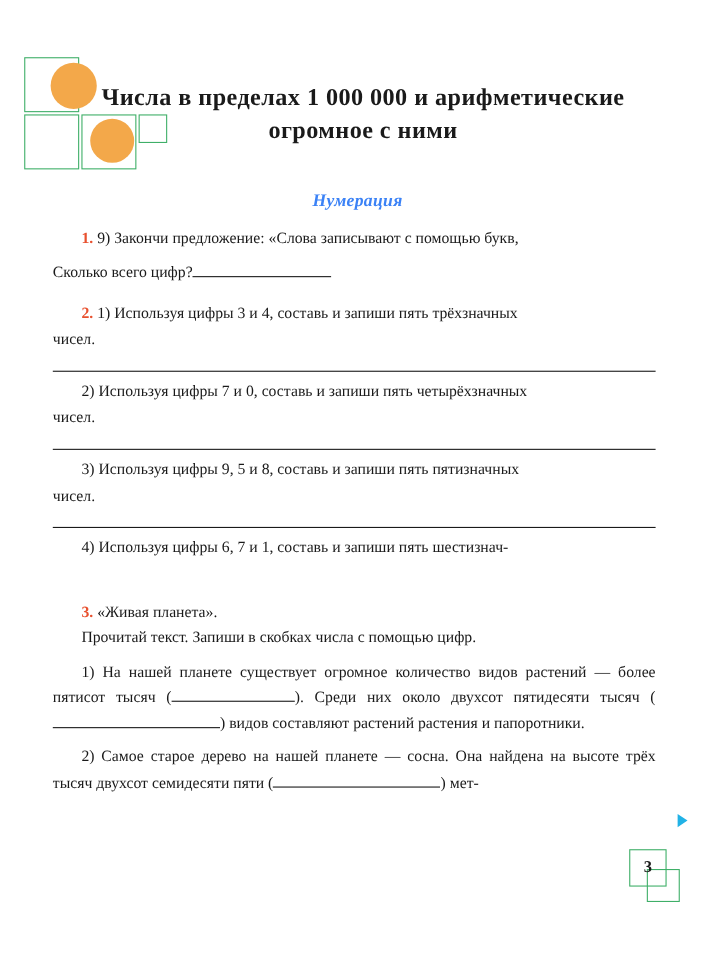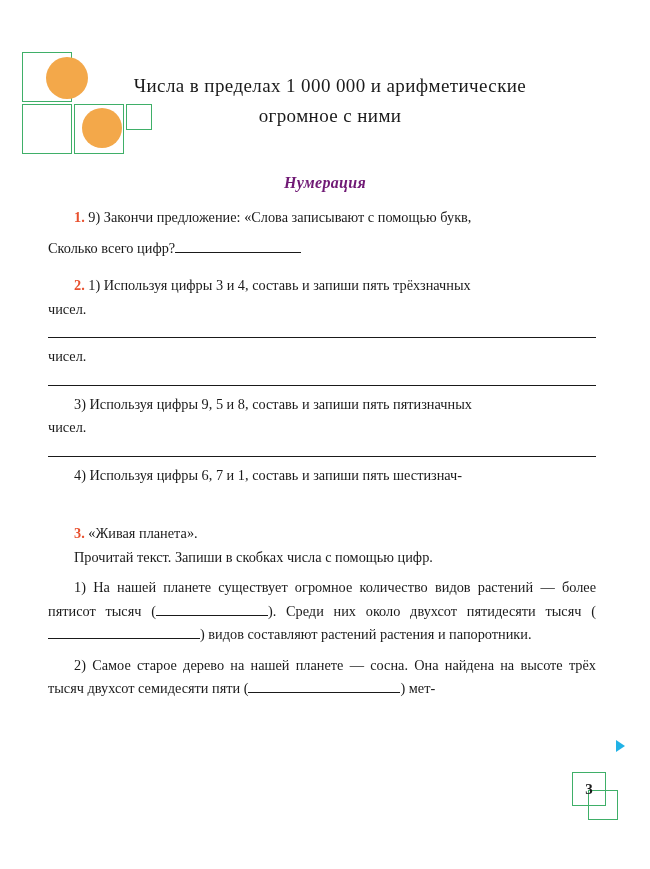--- a/index.html
+++ b/index.html
@@ -47,36 +47,36 @@
   .deco .c1 { left: 24px; top: 5px;  width: 42px; height: 42px; }
   .deco .c2 { left: 60px; top: 56px; width: 40px; height: 40px; }
 
   
   .title {
     position: absolute;
     left: 60px;
     top: 58px;
     width: 540px;
     text-align: center;
-    font-size: 19px;
-    font-weight: normal;
+    font-size: 22px;
+    font-weight: bold;
     line-height: 30px;
     letter-spacing: 0.4px;
     z-index: 3;
   }
   .title .ln2 { display: block; }
 
   
   .section-head {
     position: absolute;
     left: 0;
     top: 174px;
     width: 650px;
     text-align: center;
-    color: #701a75;
+    color: #3b82f6;
     font-size: 16px;
     font-weight: bold;
     font-style: italic;
     letter-spacing: 0.3px;
   }
 
   
   .content {
     position: absolute;
     left: 48px;
@@ -202,20 +202,21 @@
       <p class="para">
         <span class="tasknum">2.</span>
         <span>1) Используя цифры 3 и 4, составь и запиши пять трёхзначных</span>
       </p>
       <p class="para noindent">чисел.</p>
       <div class="ruled-wrap">
         <div class="ruled"></div>
       </div>
 
       <div class="gap-sm"></div>
+      <p class="para">2) Используя цифры 7 и 0, составь и запиши пять четырёхзначных</p>
       <p class="para noindent">чисел.</p>
       <div class="ruled-wrap">
         <div class="ruled"></div>
       </div>
 
       <div class="gap-sm"></div>
       <p class="para">3) Используя цифры 9, 5 и 8, составь и запиши пять пятизначных</p>
       <p class="para noindent">чисел.</p>
       <div class="ruled-wrap">
         <div class="ruled"></div>

